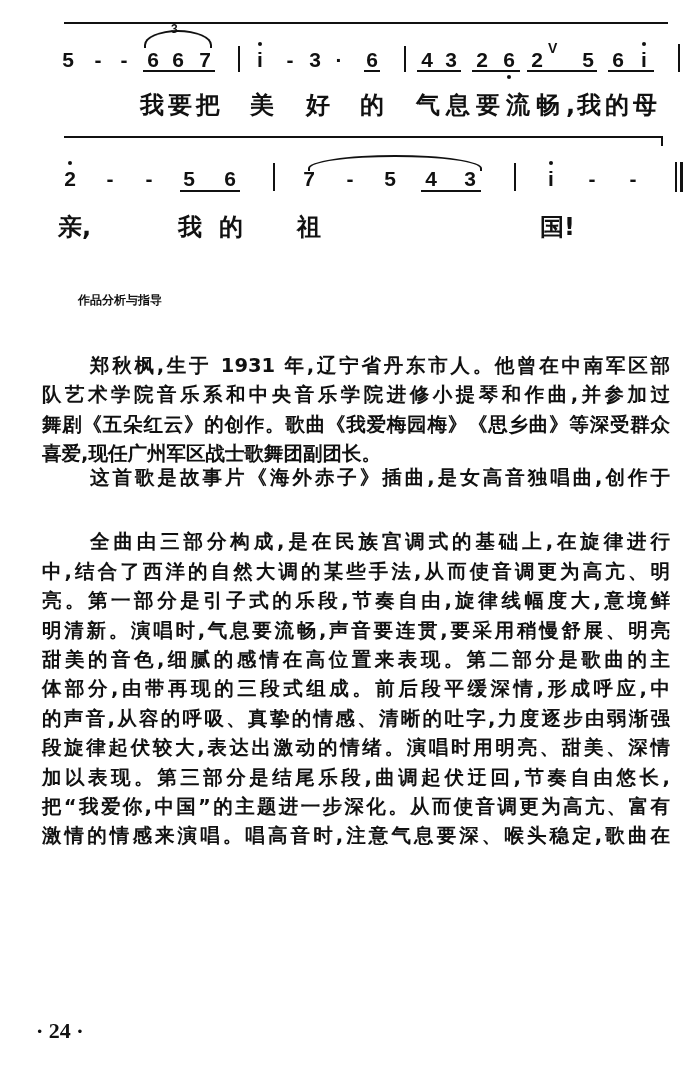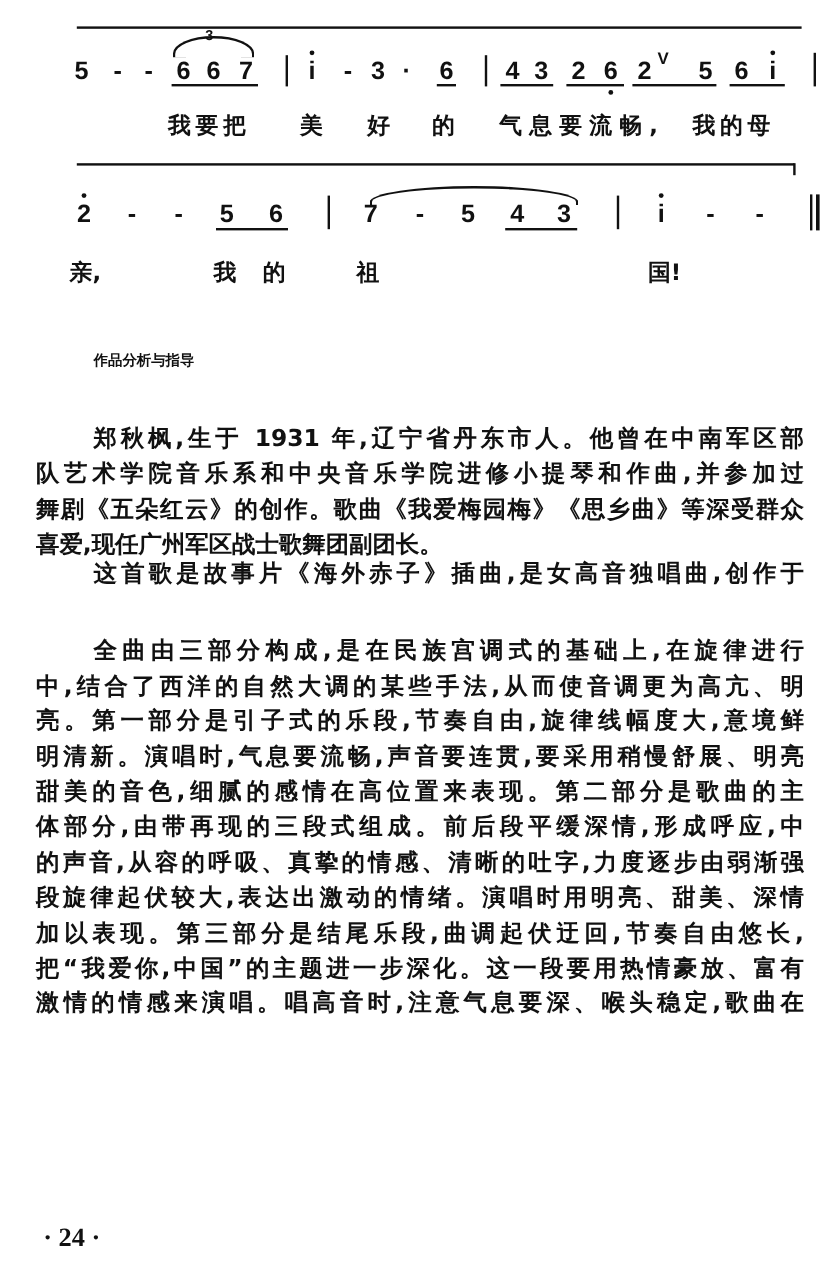--- a/index.html
+++ b/index.html
@@ -8,28 +8,28 @@
   
   .score { position:absolute; left:0; top:0; width:700px; height:260px; }
   .hline { position:absolute; height:2px; background:#111; }
   .vline { position:absolute; width:2px; background:#111; }
   .note { position:absolute; font-family:"Liberation Sans", sans-serif; font-weight:bold; font-size:21px; line-height:24px; text-align:center; width:16px; }
   .dot-above { position:absolute; width:4px; height:4px; border-radius:50%; background:#111; }
   .dot-below { position:absolute; width:4px; height:4px; border-radius:50%; background:#111; }
   .uline { position:absolute; height:2px; background:#111; }
   .barline { position:absolute; width:2px; background:#111; }
   .arc { position:absolute; border:2px solid #111; border-bottom:none; border-radius:60% 60% 0 0 / 100% 100% 0 0; }
-  .lyric { position:absolute; font-family:"DejaVu Sans", sans-serif; font-weight:bold; font-size:19px; line-height:22px; white-space:pre; letter-spacing:0; }
+  .lyric { position:absolute; font-family:"DejaVu Sans", sans-serif; font-weight:bold; font-size:24px; line-height:22px; white-space:pre; letter-spacing:0; }
   .triplet { position:absolute; font-family:"Liberation Sans", sans-serif; font-weight:bold; font-size:12px; }
   .breath { position:absolute; font-family:"Liberation Sans", sans-serif; font-size:14px; font-weight:bold; }
 
   
   .heading { position:absolute; left:78px; top:292px; font-weight:bold; font-size:12px; font-family:"DejaVu Sans", sans-serif; }
   .para { position:absolute; left:30px; width:640px; font-family:"DejaVu Sans", sans-serif; font-weight:bold; font-size:19.5px; line-height:29.4px; text-align:justify; }
-  .para .line { display:block; white-space:nowrap; text-align-last:justify; }
+  .para .line { display:block; white-space:nowrap; text-align-last:justify;margin-left:12px; }
   .para .line.last { text-align-last:left; }
   .para .indent { padding-left:48px; }
 
   .page-num { position:absolute; left:36px; top:1018px; font-family:"Liberation Serif", serif; font-weight:bold; font-size:22px; }
   .watermark { position:absolute; left:497px; top:1089px; font-family:"Liberation Sans", sans-serif; font-weight:bold; font-style:italic; font-size:17px; }
 </style>
 </head>
 <body>
 
 <div class="score">
@@ -138,18 +138,18 @@
 <div class="para" style="top:527.4px;">
   <span class="line indent">全曲由三部分构成,是在民族宫调式的基础上,在旋律进行</span>
   <span class="line">中,结合了西洋的自然大调的某些手法,从而使音调更为高亢、明</span>
   <span class="line">亮。第一部分是引子式的乐段,节奏自由,旋律线幅度大,意境鲜</span>
   <span class="line">明清新。演唱时,气息要流畅,声音要连贯,要采用稍慢舒展、明亮</span>
   <span class="line">甜美的音色,细腻的感情在高位置来表现。第二部分是歌曲的主</span>
   <span class="line">体部分,由带再现的三段式组成。前后段平缓深情,形成呼应,中</span>
   <span class="line">的声音,从容的呼吸、真挚的情感、清晰的吐字,力度逐步由弱渐强</span>
   <span class="line">段旋律起伏较大,表达出激动的情绪。演唱时用明亮、甜美、深情</span>
   <span class="line">加以表现。第三部分是结尾乐段,曲调起伏迂回,节奏自由悠长,</span>
-  <span class="line">把“我爱你,中国”的主题进一步深化。这一段要用热情豪放、富有</span>
+  <span class="line">把“我爱你,中国”的主题进一步深化。从而使音调更为高亢、富有</span>
   <span class="line">激情的情感来演唱。唱高音时,注意气息要深、喉头稳定,歌曲在</span>
 </div>
 
 <div class="page-num">· 24 ·</div>
 <div class="watermark">www.hpppw.com</div>
 
 </body></html>

